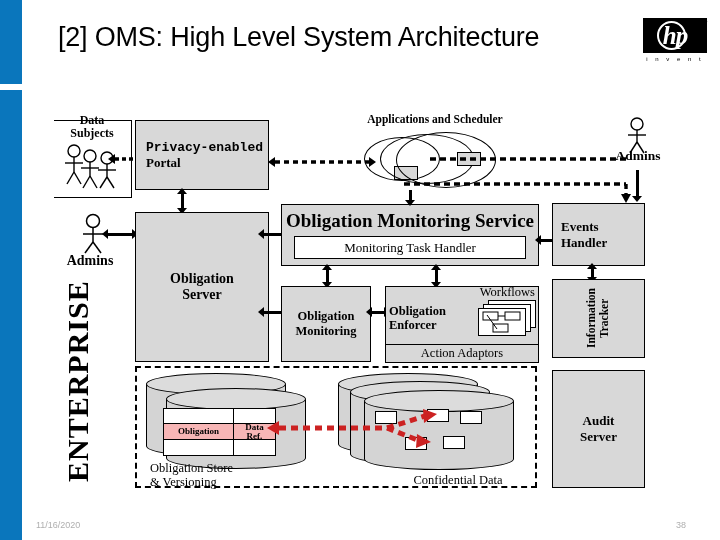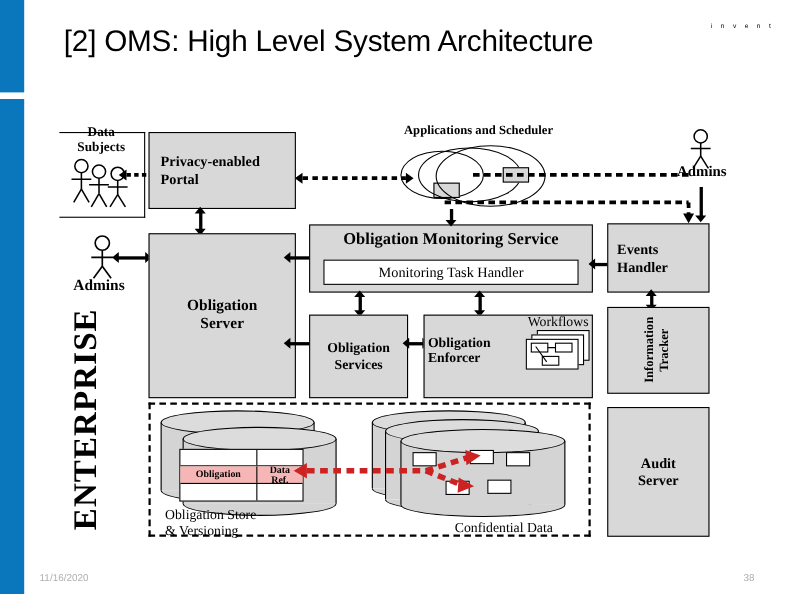--- a/index.html
+++ b/index.html
@@ -205,20 +205,25 @@
 <body>
 
 <div id="slide">
 
   <div class="blue-bar" id="bar-top"></div>
   <div class="blue-bar" id="bar-bottom"></div>
 
   <div id="page-title">[2] OMS: High Level System Architecture</div>
 
   <div id="hp-logo">
+    <div class="hp-box">
+      <div class="hp-ring"></div>
+      <span class="hp-letters">hp</span>
+      <span class="hp-star">✳</span>
+    </div>
     <div class="hp-tag">i n v e n t</div>
   </div>
 
   <div class="hline" style="left:54px;top:120px;width:78px;"></div>
   <div class="vline" style="left:131px;top:120px;height:78px;"></div>
   <div class="hline" style="left:54px;top:197px;width:78px;"></div>
 
   <div class="lbl bold" style="left:54px;top:114px;width:76px;font-size:12px;">
     <div>Data</div>
     <div>Subjects</div>
@@ -300,21 +305,21 @@
   </svg>
   <svg style="position:absolute;left:430px;top:153px;" width="200" height="12" viewBox="0 0 200 12">
     <g stroke="#000" stroke-width="3.4" fill="none">
       <line x1="0" y1="6" x2="196" y2="6" stroke-dasharray="6,4"></line>
     </g>
   </svg>
 
   <div class="cbox bold" style="left:135px;top:120px;width:134px;height:70px;font-size:13px;
               justify-content:flex-start;padding-left:10px;">
     <div>
-      <div style="text-align:left;">Privacy-enabled</div>
+      <div style="text-align:left;font-family:Liberation Mono, monospace;">Privacy-enabled</div>
       <div style="text-align:left;font-family:Liberation Serif, serif;">Portal</div>
     </div>
   </div>
 
   <div class="arrow-v" style="left:176px;top:188px;width:12px;height:26px;">
     <span class="vt"></span>
       <span class="shaft"></span>
       <span class="vb"></span>
   </div>
 
@@ -332,21 +337,21 @@
   </div>
 
   <div class="arrow-h" style="left:258px;top:306px;width:34px;height:12px;">
     <span class="hl"></span>
       <span class="shaft"></span>
       <span class="hr"></span>
   </div>
 
   <div class="cbox" style="left:281px;top:204px;width:258px;height:62px;
               display:block;padding-top:5px;">
-    <div style="font-weight:700;font-size:15px;text-align:center;">Obligation Monitoring Service</div>
+    <div style="font-weight:700;font-size:19px;text-align:center;">Obligation Monitoring Service</div>
   </div>
   <div class="white-box" style="left:294px;top:236px;width:232px;height:23px;font-size:13px;">
     <span>Monitoring Task Handler</span>
   </div>
 
   <div class="arrow-v down-only" style="left:404px;top:186px;width:12px;height:20px;">
     <span class="shaft"></span>
       <span class="vb"></span>
   </div>
 
@@ -363,21 +368,21 @@
 
   <div class="arrow-h" style="left:535px;top:234px;width:26px;height:12px;">
     <span class="hl"></span>
       <span class="shaft"></span>
       <span class="hr"></span>
   </div>
 
   <div class="cbox bold" style="left:281px;top:286px;width:90px;height:76px;font-size:12.5px;">
     <div>
       <div>Obligation</div>
-      <div>Services</div>
+      <div>Monitoring</div>
     </div>
   </div>
 
   <div class="arrow-h" style="left:366px;top:306px;width:24px;height:12px;">
     <span class="hl"></span>
       <span class="shaft"></span>
       <span class="hr"></span>
   </div>
 
   <div class="cbox" style="left:385px;top:286px;width:154px;height:76px;display:block;"></div>
@@ -398,20 +403,23 @@
           <rect x="14" y="15" width="15" height="8"></rect>
         </g>
         <g stroke="#000" stroke-width="1" fill="none">
           <line x1="19" y1="7" x2="26" y2="7"></line>
           <line x1="8" y1="6" x2="18" y2="20"></line>
         </g>
       </svg>
     </div>
   </div>
 
+  <div class="cbox" style="left:385px;top:344px;width:154px;height:19px;font-size:12.5px;">
+    <span>Action Adaptors</span>
+  </div>
 
   <svg class="stick" style="left:622px;top:116px;" width="30" height="38" viewBox="0 0 30 38">
     <g stroke="#000" stroke-width="1.4" fill="none">
       <circle cx="15" cy="8" r="6" fill="#fff"></circle>
       <line x1="15" y1="14" x2="15" y2="26"></line>
       <line x1="6" y1="19" x2="24" y2="19"></line>
       <line x1="15" y1="26" x2="8" y2="37"></line>
       <line x1="15" y1="26" x2="22" y2="37"></line>
     </g>
   </svg>

